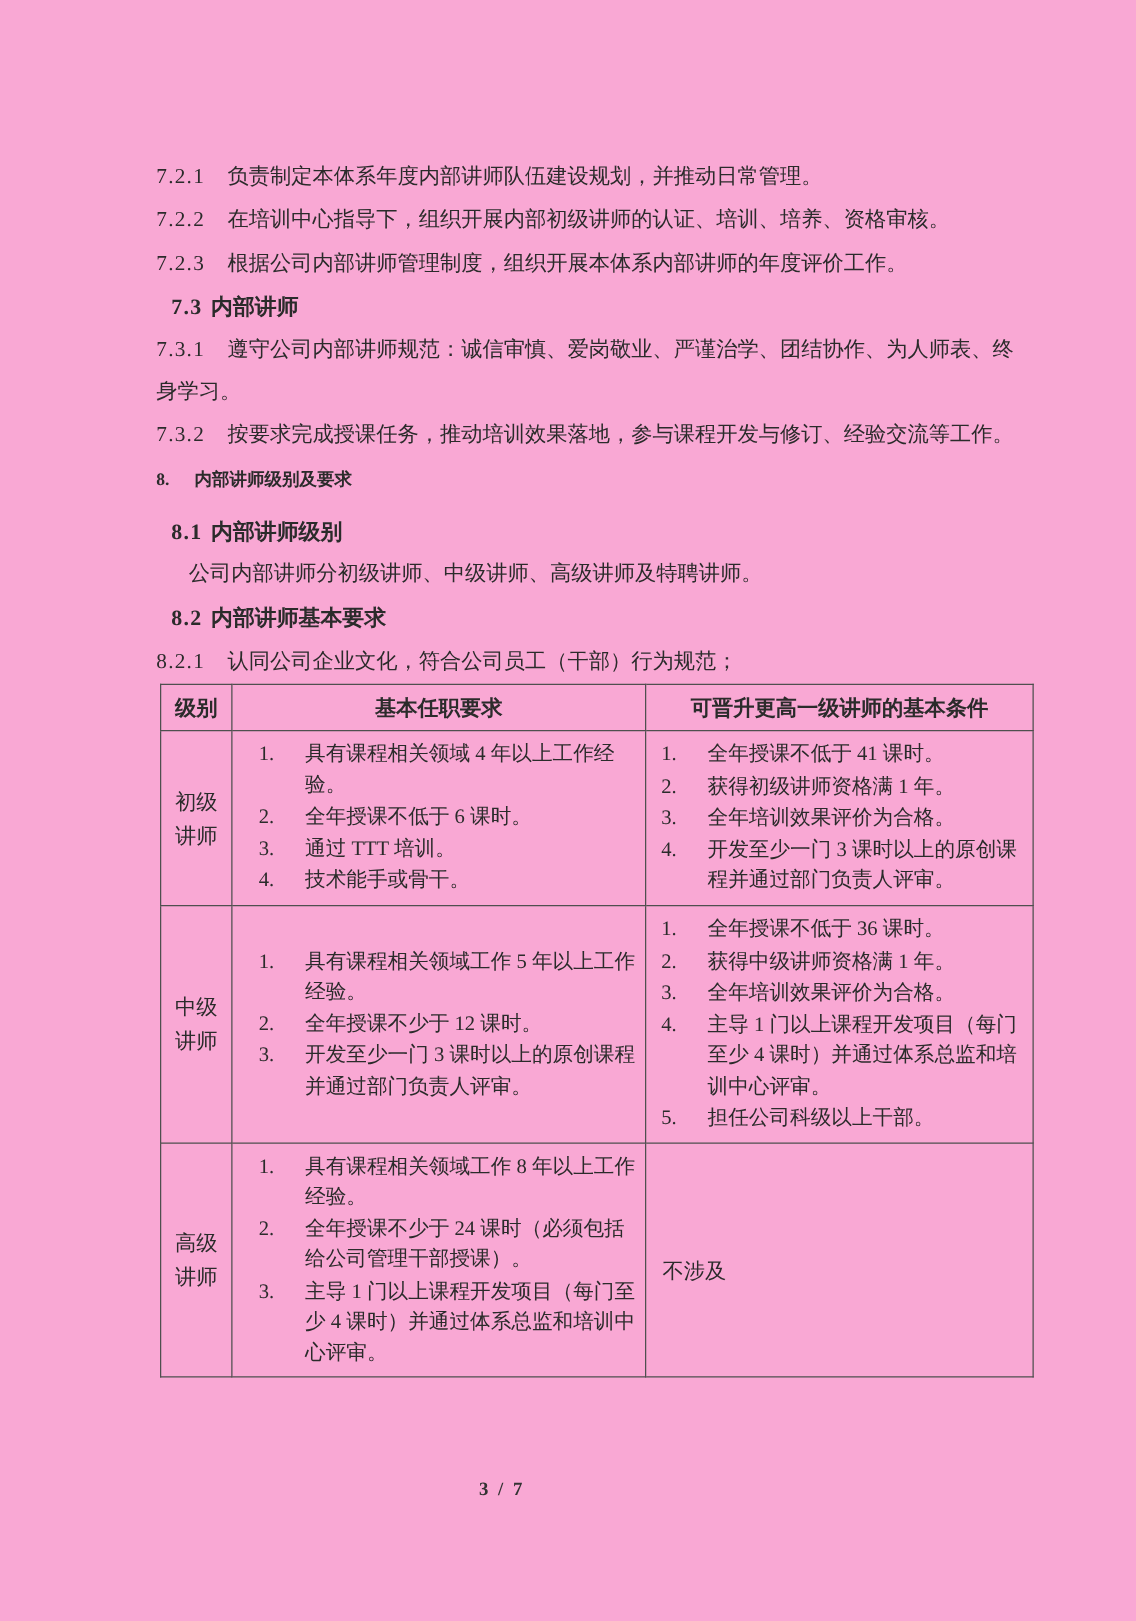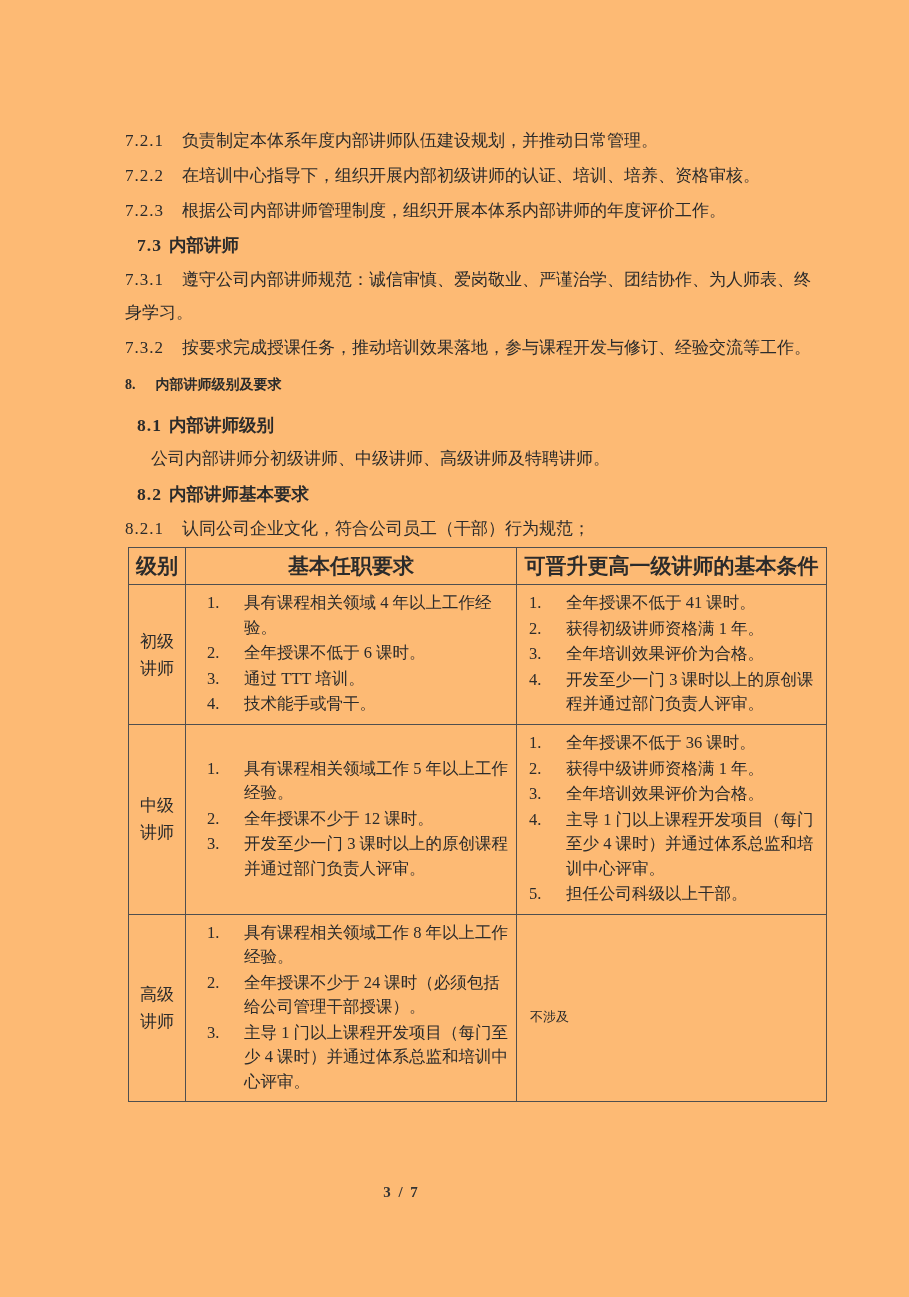--- a/index.html
+++ b/index.html
@@ -1,50 +1,50 @@
 <!DOCTYPE html>
 <html><head>
 <meta charset="utf-8">
 <style>
   html,body{margin:0;padding:0;background:#ffffff;}
   .page{
     width:909px;height:1297px;position:relative;overflow:hidden;
-    background:#fdba74;
+    background:#f9a8d4;
     color:#2b2b2b;
     font-family:"Liberation Serif","DejaVu Serif",serif;
     box-sizing:border-box;
     padding:124px 84px 0 125px;
   }
   
   .b-item{font-size:17px;line-height:33px;margin:0 0 2px 0;}
   .b-item .num{margin-right:18px;letter-spacing:1px;}
   .b-h2{font-weight:bold;font-size:17.5px;line-height:32px;margin:1px 0 2px 12px;}
   .b-h2 .num{margin-right:7px;letter-spacing:1px;}
   .b-h1{font-weight:bold;font-size:14px;line-height:34px;margin:4px 0 7px 0;}
   .b-h1 .num{margin-right:20px;}
   .b-indent{font-size:17px;line-height:32px;margin:0 0 3px 0;text-indent:26px;}
   .b-lead{font-size:17px;line-height:29px;margin:0 0 1px 0;text-indent:14px;}
   
   .tbl{
     border-collapse:collapse;table-layout:fixed;width:698px;margin-left:3px;
     font-size:16.5px;color:#2b2b2b;
   }
   .tbl th,.tbl td{border:1px solid #4f4f4f;}
-  .tbl th{height:34px;font-size:21px;font-weight:bold;padding:1px 2px;}
+  .tbl th{height:34px;font-size:17px;font-weight:bold;padding:1px 2px;}
   .tr-junior{height:140px;}
   .tr-mid{height:160px;}
   .tr-senior{height:172px;}
   td.lvl{text-align:center;vertical-align:middle;padding:0;}
   .lvl-inner{display:inline-block;width:2em;text-align:left;line-height:27px;font-size:17px;}
   td.req{vertical-align:middle;padding:6px 8px 6px 21px;}
   td.pro{vertical-align:middle;padding:6px 5px 6px 12px;}
   .li{display:flex;line-height:24.5px;margin-bottom:1px;}
   .li-num{flex:0 0 37px;}
   .li-text{flex:1;}
-  td.na{vertical-align:middle;padding:24px 5px 6px 13px;font-size:13px;font-family:Liberation Serif, serif;}
+  td.na{vertical-align:middle;padding:24px 5px 6px 13px;font-size:17px;font-family:Liberation Serif, serif;}
   
   .footer{
     position:absolute;top:1184px;left:0;width:803px;text-align:center;
     font-size:15px;font-weight:bold;letter-spacing:2px;color:#333;
   }
 </style>
 </head>
 <body>
 
 <div class="page">

